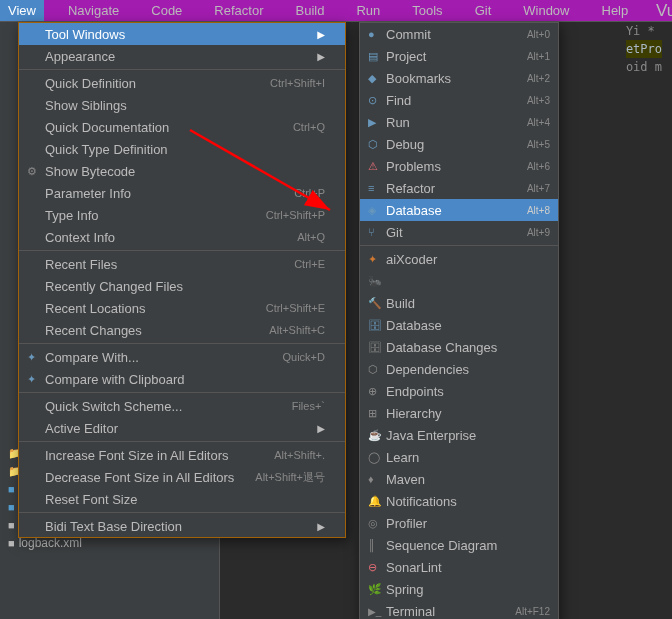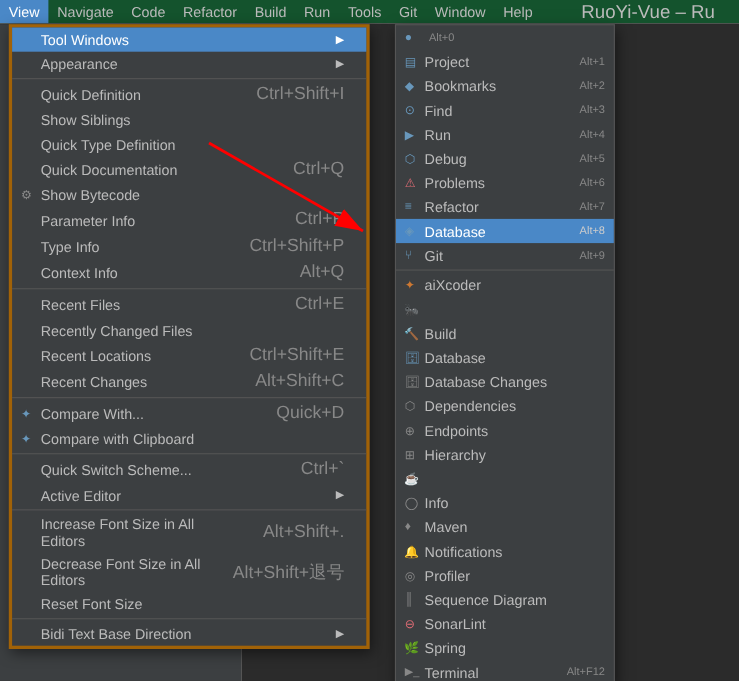--- a/index.html
+++ b/index.html
@@ -8,25 +8,26 @@
       font-size: 13px;
       background: #2b2b2b;
       width: 672px;
       height: 619px;
       overflow: hidden;
       position: relative;
     }
 
     
     .menu-bar {
-      background: #14532d;
+      background: #a21caf;
       height: 22px;
       display: flex;
       align-items: center;
       border-bottom: 1px solid #555;
+      gap: 16px;
     }
     .menu-bar-item {
       padding: 2px 8px;
       color: #bbbbbb;
       cursor: pointer;
       height: 100%;
       display: flex;
       align-items: center;
       font-size: 13px;
     }
@@ -116,41 +117,41 @@
       top: 0;
       left: 0;
       pointer-events: none;
       z-index: 100;
     }
 
     
     .view-menu {
       position: absolute;
       top: 22px;
-      left: 8px;
+      left: 18px;
       width: 328px;
       background: #3c3f41;
-      border: 3px solid #a16207;
+      border: 1px solid #a16207;
       box-shadow: 2px 4px 12px rgba(0,0,0,0.5);
       pointer-events: all;
     }
     .menu-item {
       display: flex;
       align-items: center;
       padding: 3px 20px 3px 8px;
       color: #bbbbbb;
       cursor: pointer;
       position: relative;
       min-height: 22px;
     }
     .menu-item.highlighted { background: #4a88c7; color: white; }
     .menu-item .item-label { flex: 1; }
     .menu-item .shortcut {
       color: #888;
-      font-size: 16px;
+      font-size: 11px;
       margin-left: 20px;
     }
     .menu-item .arrow { margin-left: 4px; font-size: 10px; }
     .menu-item .icon-prefix {
       width: 18px;
       display: inline-block;
       font-size: 11px;
       color: #888;
       flex-shrink: 0;
     }
@@ -257,20 +258,26 @@
         <div>21</div>
     </div>
     <div class="code-area">
       <div class="code-line" style="color:#888;">lication</div>
       <div class="code-line"></div>
       <div class="code-line" style="color:#a9b7c6;">  ion(e</div>
       <div class="code-line" style="color:#a9b7c6;">  applic</div>
       <div class="code-line" style="color:#a9b7c6;">  oprinl</div>
     </div>
 
+    <div style="position:absolute; top:0; right:10px; color:#888; font-family:monospace; font-size:12px; line-height:18px;">
+      <div>Yi *</div>
+      <div></div>
+      <div style="background:#3d3d00; color:#a9b7c6;">etPro</div>
+      <div>oid m</div>
+    </div>
   </div>
 </div>
 
 <div class="dropdown-container">
 
   <div class="view-menu">
 
     <div class="menu-item highlighted">
       <span class="icon-prefix"></span>
       <span class="item-label">Tool Windows</span>
@@ -291,27 +298,27 @@
       <span class="shortcut">Ctrl+Shift+I</span>
     </div>
 
     <div class="menu-item">
       <span class="icon-prefix"></span>
       <span class="item-label">Show Siblings</span>
     </div>
 
     <div class="menu-item">
       <span class="icon-prefix"></span>
-      <span class="item-label">Quick Type Definition</span>
-    </div>
-
-    <div class="menu-item">
-      <span class="icon-prefix"></span>
       <span class="item-label">Quick Documentation</span>
       <span class="shortcut">Ctrl+Q</span>
+    </div>
+
+    <div class="menu-item">
+      <span class="icon-prefix"></span>
+      <span class="item-label">Quick Type Definition</span>
     </div>
 
     <div class="menu-item">
       <span class="icon-prefix">⚙</span>
       <span class="item-label">Show Bytecode</span>
     </div>
 
     <div class="menu-item">
       <span class="icon-prefix"></span>
       <span class="item-label">Parameter Info</span>
@@ -366,21 +373,21 @@
     <div class="menu-item">
       <span class="icon-prefix" style="color:#6897bb;">✦</span>
       <span class="item-label">Compare with Clipboard</span>
     </div>
 
     <div class="menu-separator"></div>
 
     <div class="menu-item">
       <span class="icon-prefix"></span>
       <span class="item-label">Quick Switch Scheme...</span>
-      <span class="shortcut">Ctrl+`</span>
+      <span class="shortcut">Files+`</span>
     </div>
 
     <div class="menu-item">
       <span class="icon-prefix"></span>
       <span class="item-label">Active Editor</span>
       <span class="arrow">▶</span>
     </div>
 
     <div class="menu-separator"></div>
 
@@ -408,20 +415,21 @@
       <span class="item-label">Bidi Text Base Direction</span>
       <span class="arrow">▶</span>
     </div>
 
   </div>
 
   <div class="tool-windows-submenu">
 
     <div class="submenu-item">
       <span class="icon-s" style="color:#6897bb;">●</span>
+      <span class="item-label">Commit</span>
       <span class="shortcut">Alt+0</span>
     </div>
 
     <div class="submenu-item">
       <span class="icon-s" style="color:#6897bb;">▤</span>
       <span class="item-label">Project</span>
       <span class="shortcut">Alt+1</span>
     </div>
 
     <div class="submenu-item">
@@ -508,25 +516,26 @@
       <span class="item-label">Endpoints</span>
     </div>
 
     <div class="submenu-item">
       <span class="icon-s" style="color:#888;">⊞</span>
       <span class="item-label">Hierarchy</span>
     </div>
 
     <div class="submenu-item">
       <span class="icon-s" style="color:#888;">☕</span>
+      <span class="item-label">Java Enterprise</span>
     </div>
 
     <div class="submenu-item">
       <span class="icon-s" style="color:#888;">◯</span>
-      <span class="item-label">Info</span>
+      <span class="item-label">Learn</span>
     </div>
 
     <div class="submenu-item">
       <span class="icon-s" style="color:#888;">♦</span>
       <span class="item-label">Maven</span>
     </div>
 
     <div class="submenu-item">
       <span class="icon-s" style="color:#888;">🔔</span>
       <span class="item-label">Notifications</span>

